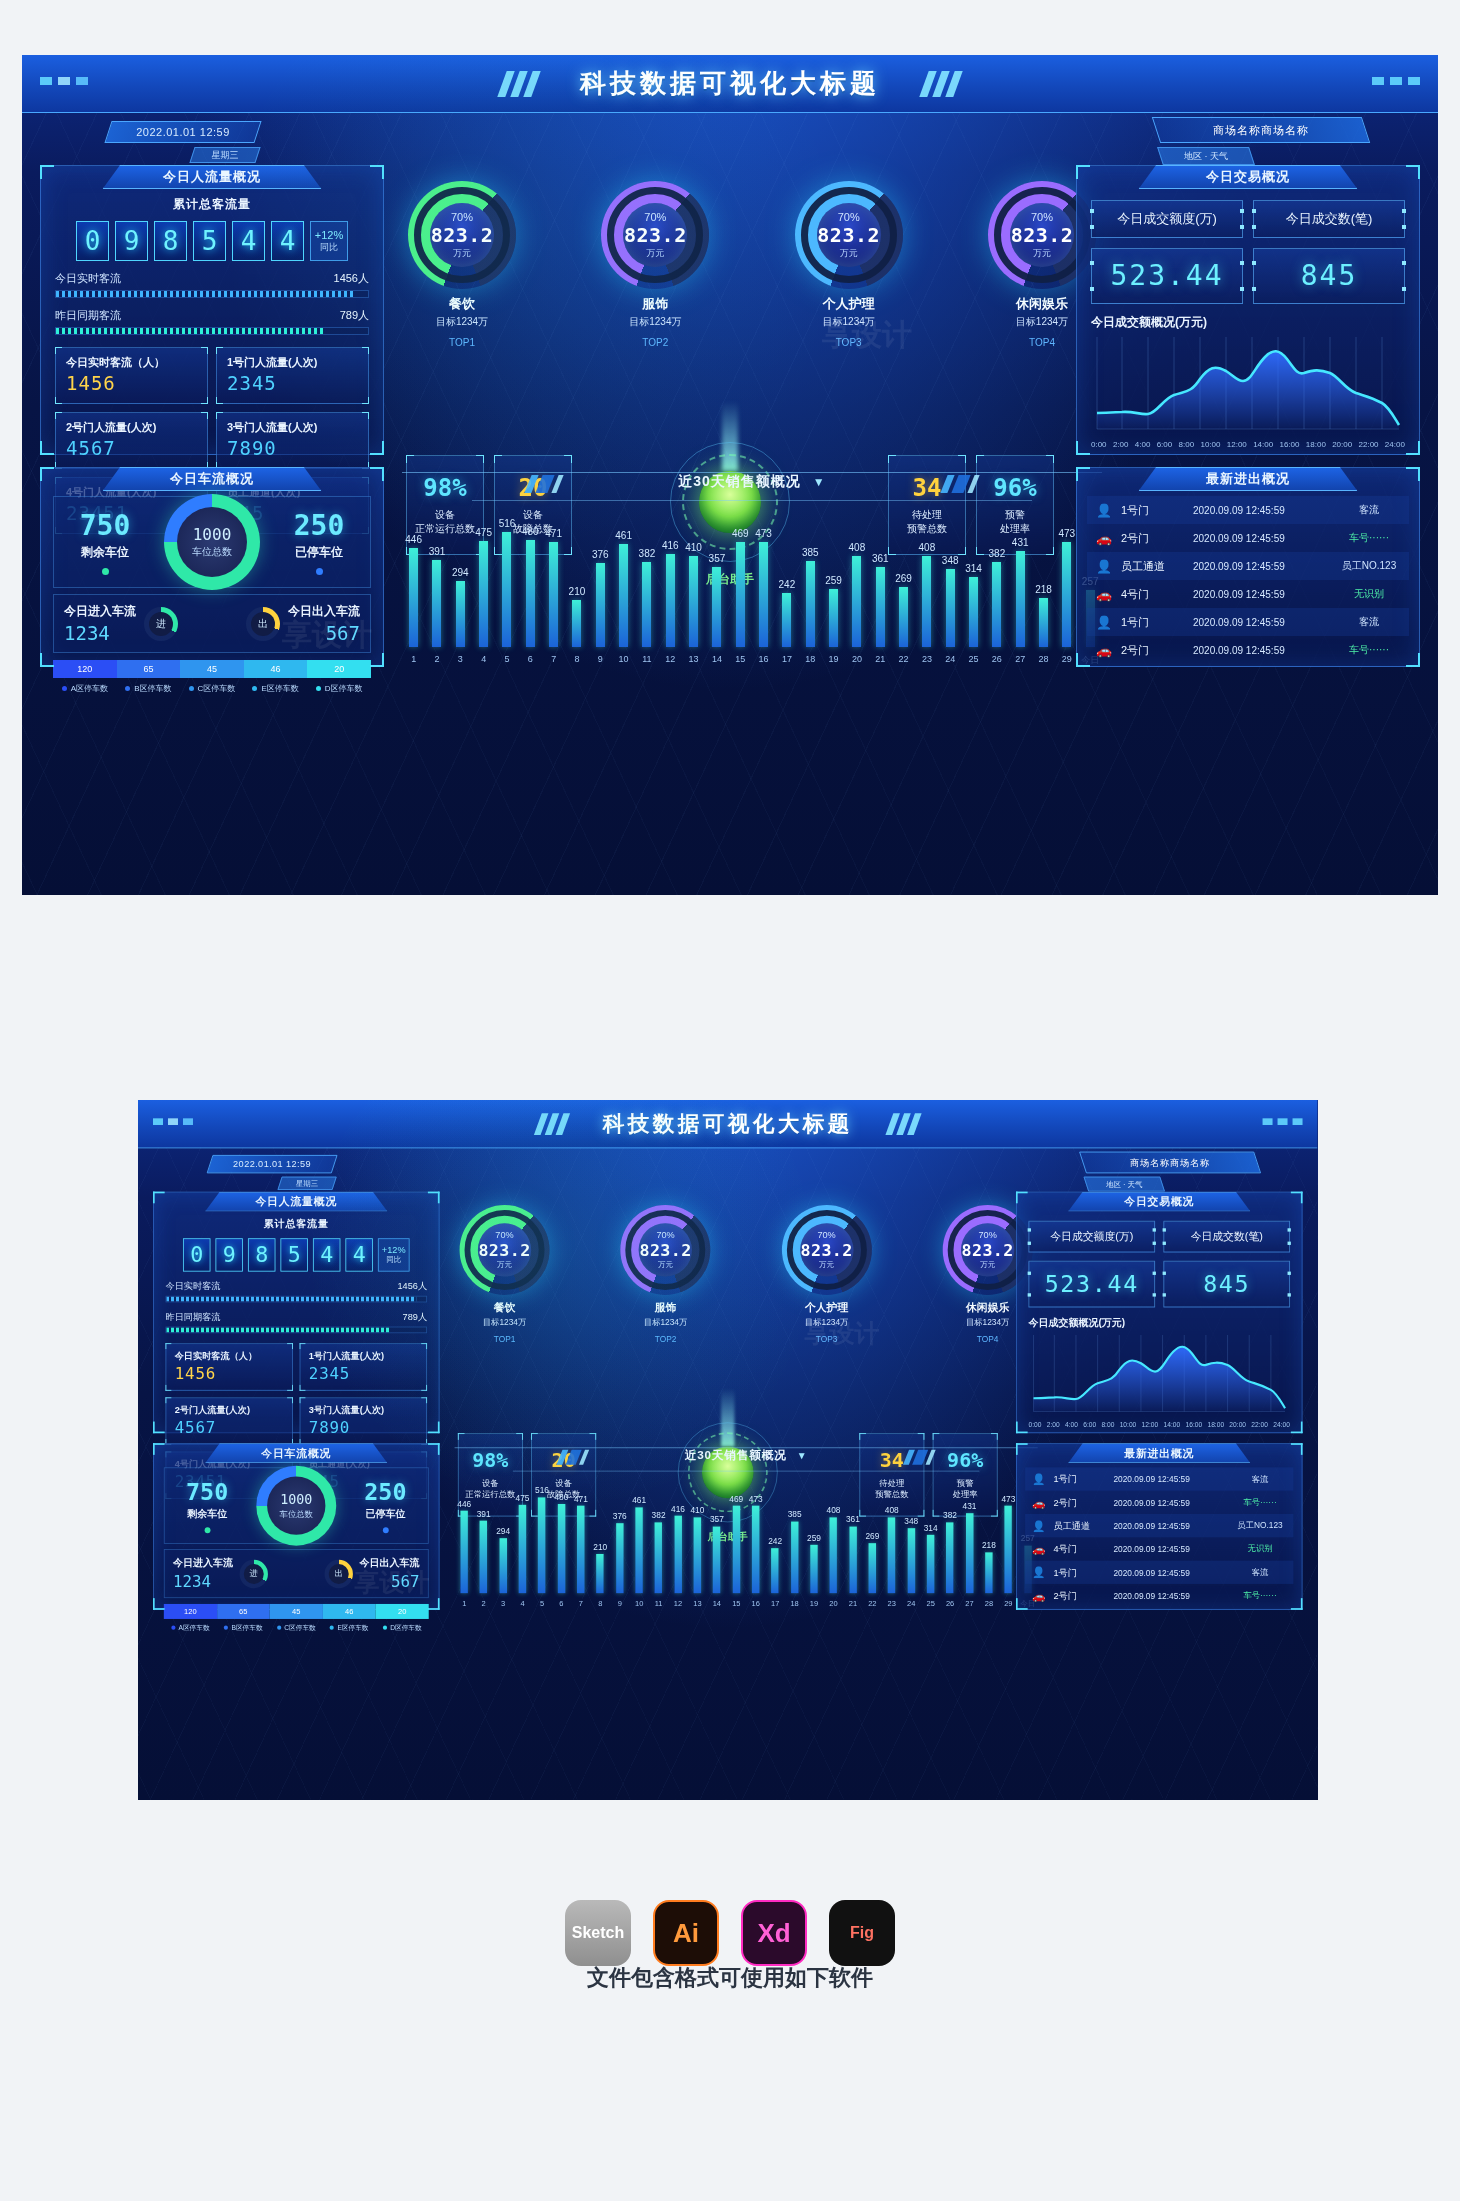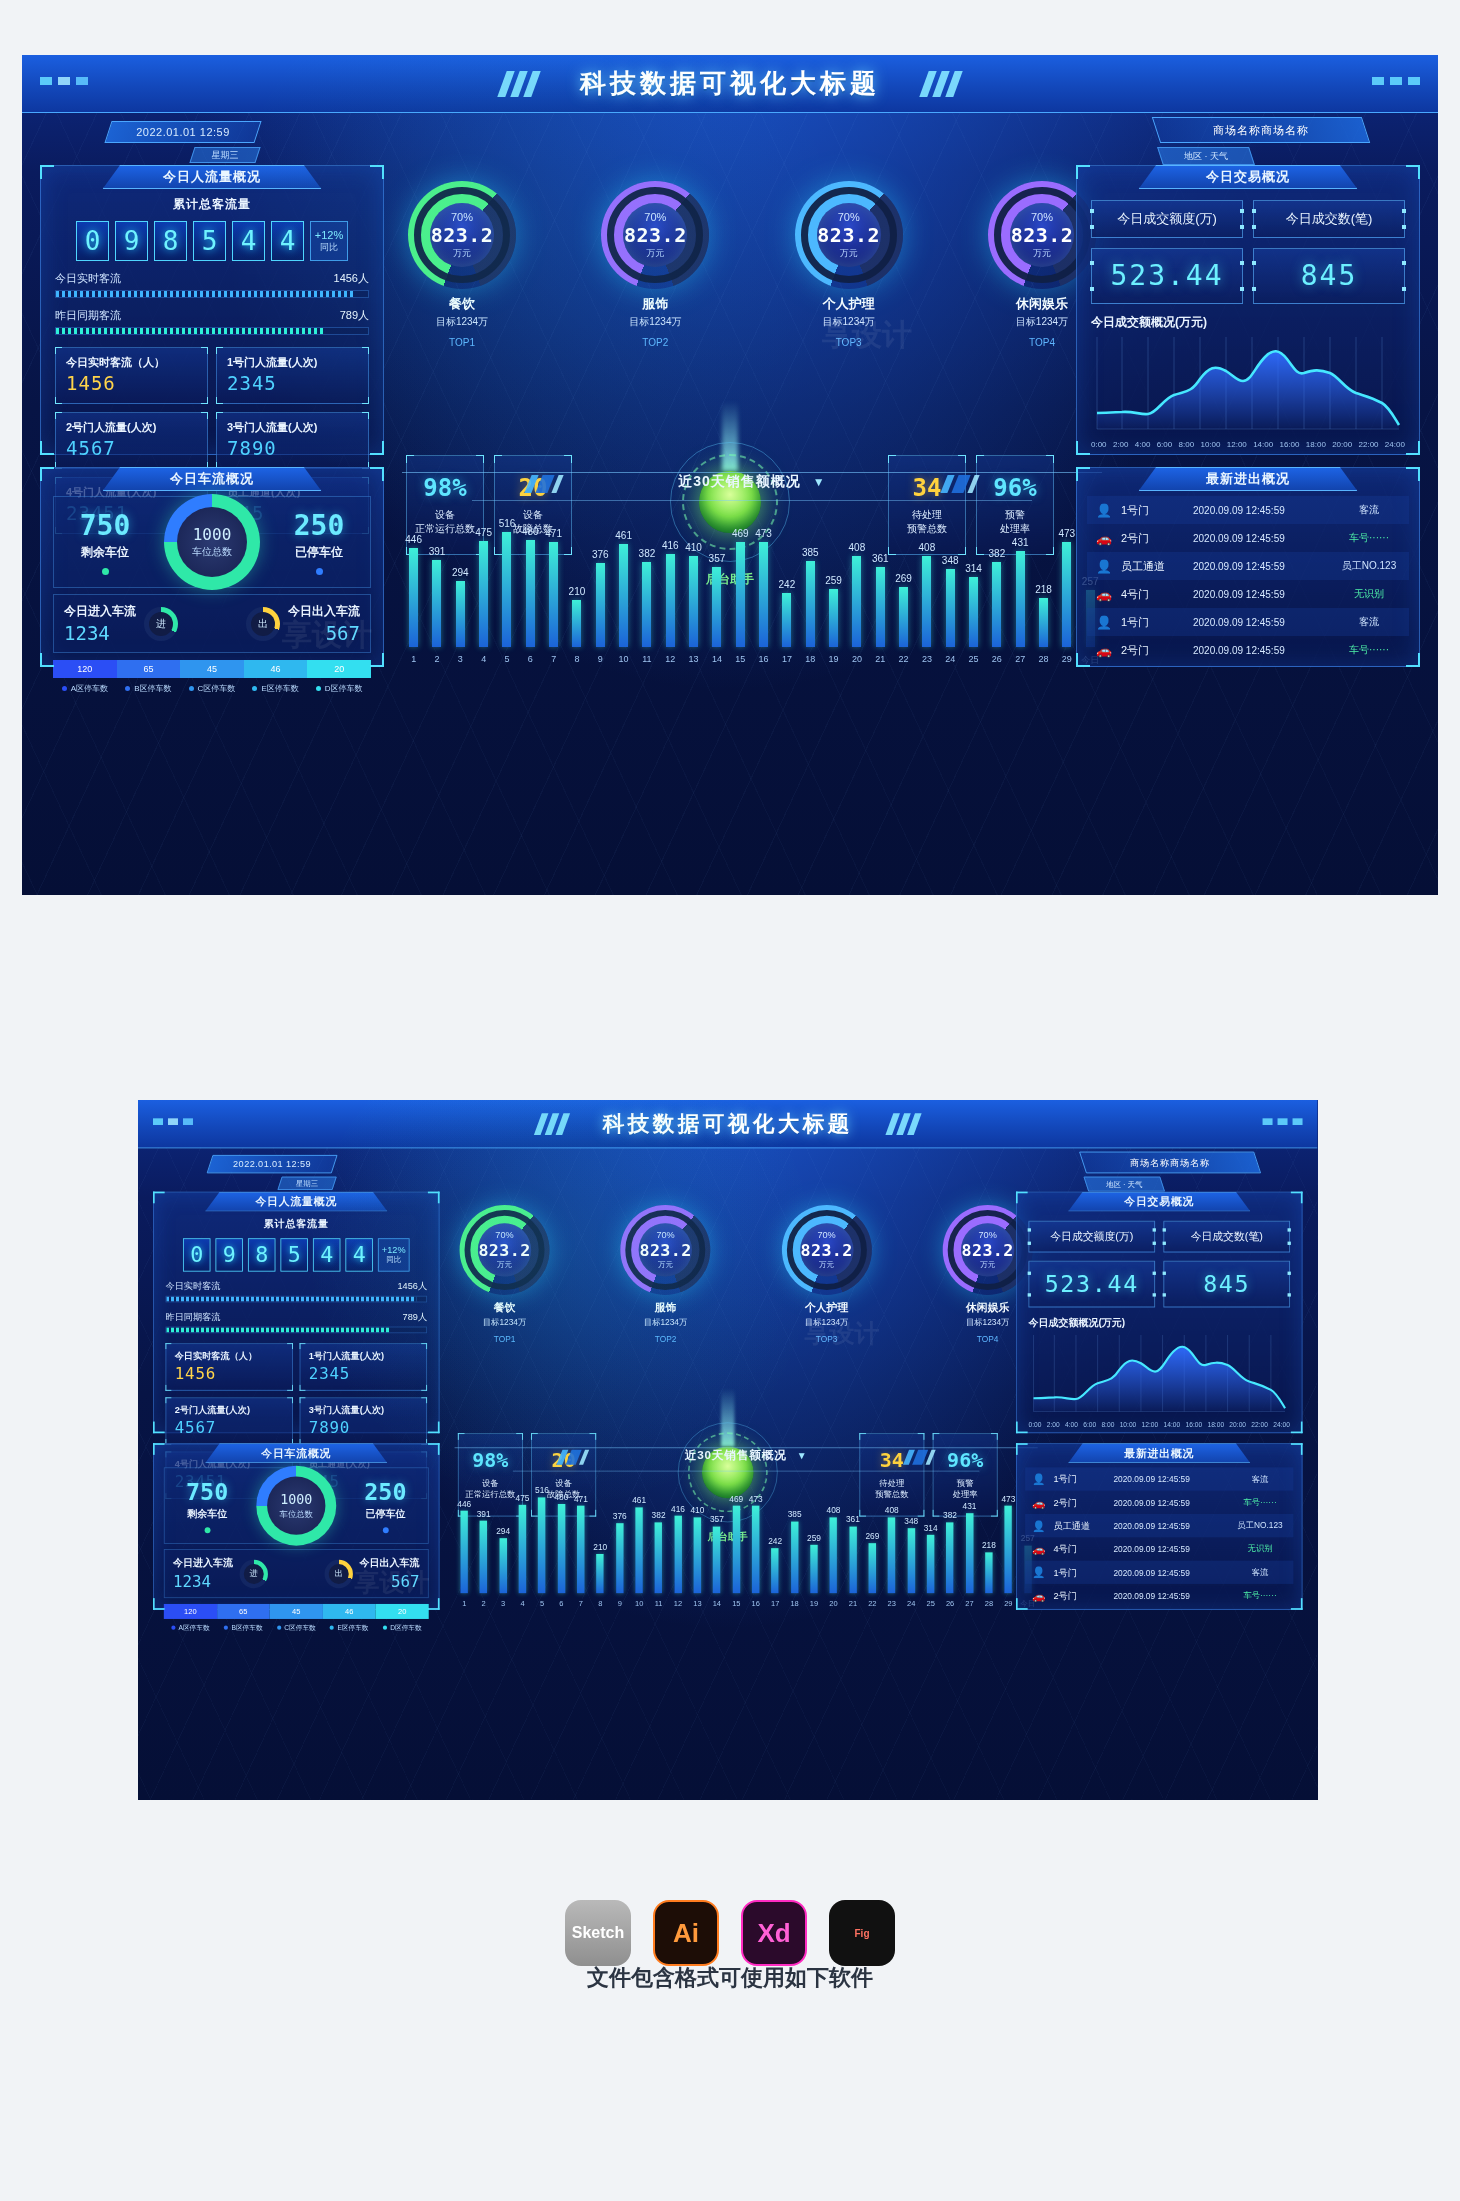--- a/index.html
+++ b/index.html
@@ -1586,17 +1586,17 @@
     <div class="app sk">
         <span style="font-size:16px">Sketch</span>
       </div>
     <div class="app ai">
         <span>Ai</span>
       </div>
     <div class="app xd">
         <span>Xd</span>
       </div>
     <div class="app fg">
-        <span style="font-size:10px;color:#ff7262">Fig</span>
+        <span style="font-size:16px;color:#ff7262">Fig</span>
       </div>
   </div>
 
 </div>
 
 </body></html>

